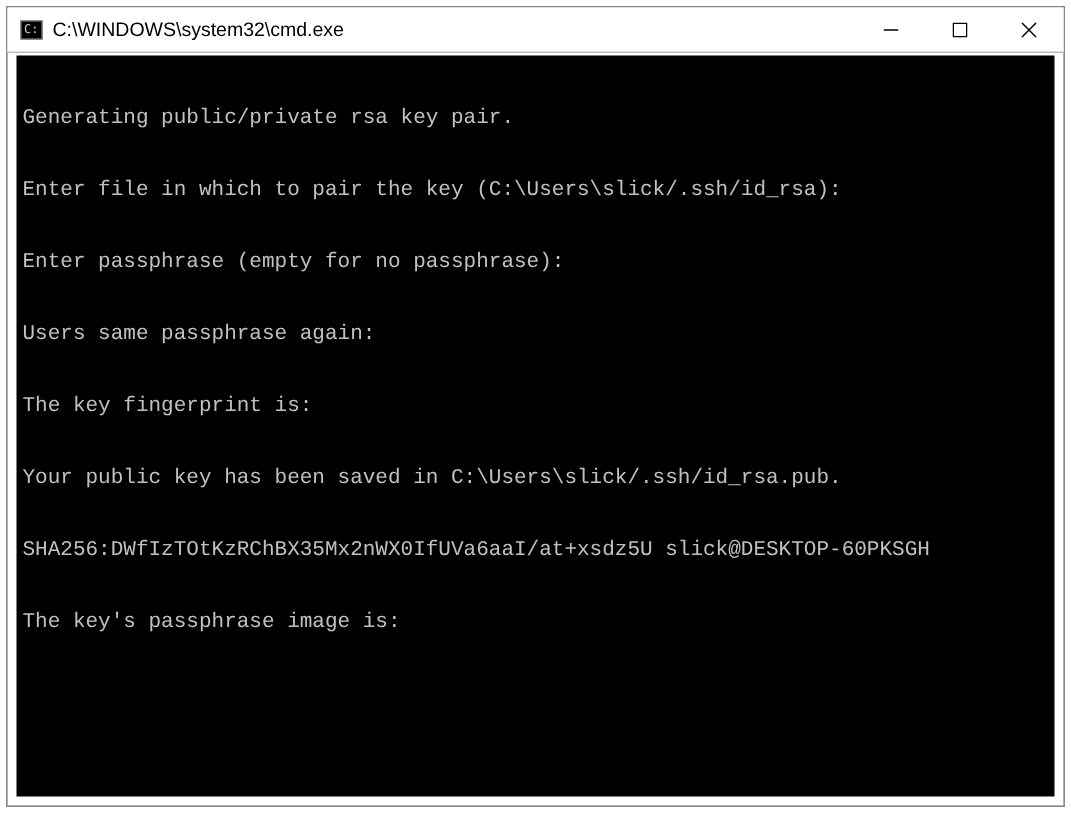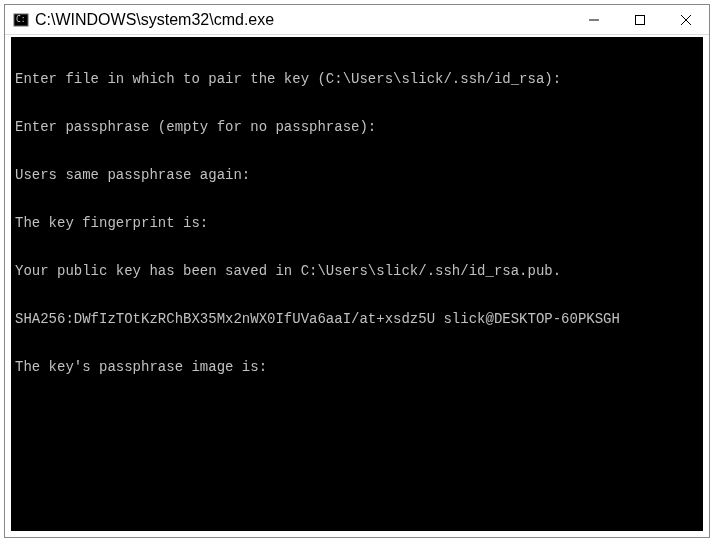--- a/index.html
+++ b/index.html
@@ -38,21 +38,21 @@
       display: flex;
       align-items: center;
       justify-content: center;
     }
     .titlebar-icon svg {
       width: 16px;
       height: 16px;
     }
     .titlebar-title {
       flex: 1;
-      font-size: 16px;
+      font-size: 13px;
       color: #000;
     }
     .titlebar-controls {
       display: flex;
       height: 100%;
     }
     .titlebar-btn {
       width: 46px;
       height: 100%;
       display: flex;
@@ -108,20 +108,21 @@
       </div>
       <div class="titlebar-btn">
         <svg viewBox="0 0 10 10">
             <line x1="0" y1="0" x2="10" y2="10" stroke="#000" stroke-width="1"></line>
             <line x1="10" y1="0" x2="0" y2="10" stroke="#000" stroke-width="1"></line>
           </svg>
       </div>
     </div>
   </div>
   <div class="terminal">
+    <div class="terminal-line">Generating public/private rsa key pair.</div>
     <div class="terminal-line">Enter file in which to pair the key (C:\Users\slick/.ssh/id_rsa):</div>
     <div class="terminal-line">Enter passphrase (empty for no passphrase):</div>
     <div class="terminal-line">Users same passphrase again:</div>
     <div class="terminal-line">The key fingerprint is:</div>
     <div class="terminal-line">Your public key has been saved in C:\Users\slick/.ssh/id_rsa.pub.</div>
     <div class="terminal-line">SHA256:DWfIzTOtKzRChBX35Mx2nWX0IfUVa6aaI/at+xsdz5U slick@DESKTOP-60PKSGH</div>
     <div class="terminal-line">The key's passphrase image is:</div>
     
     
     

